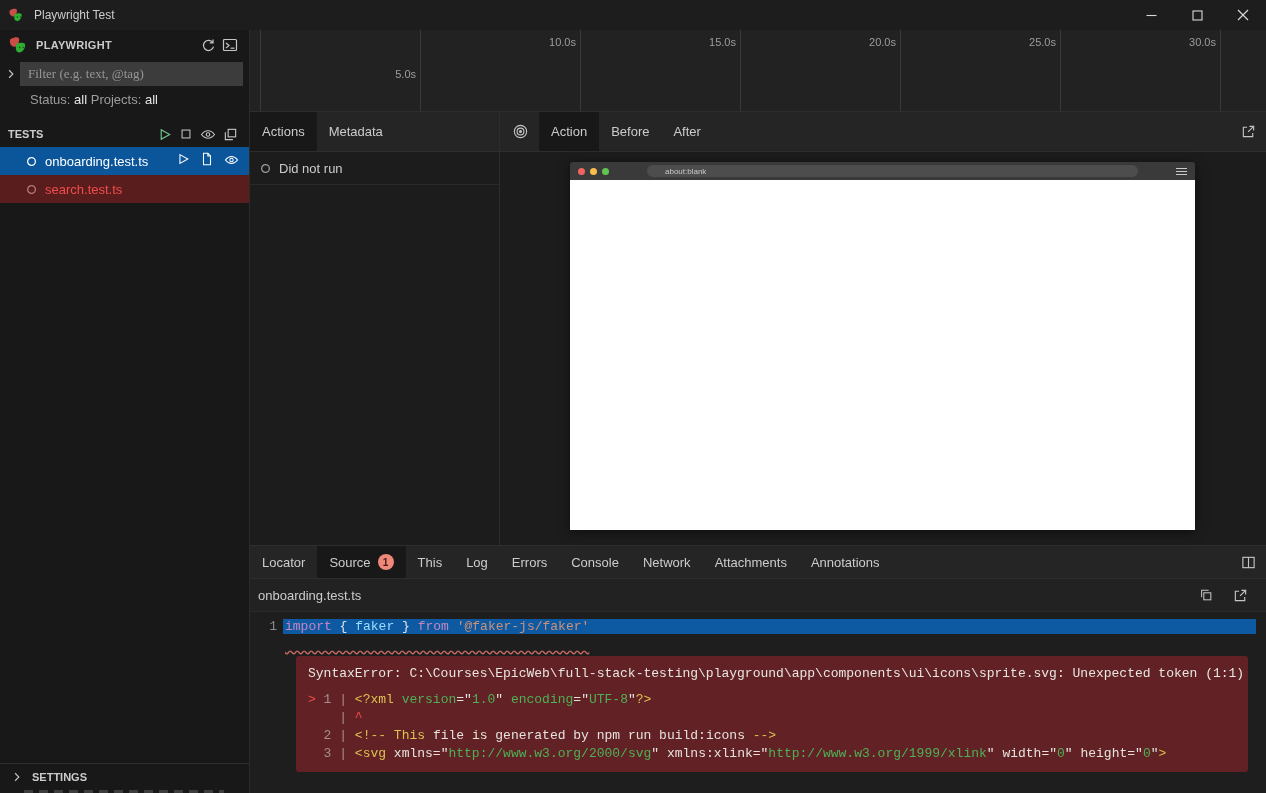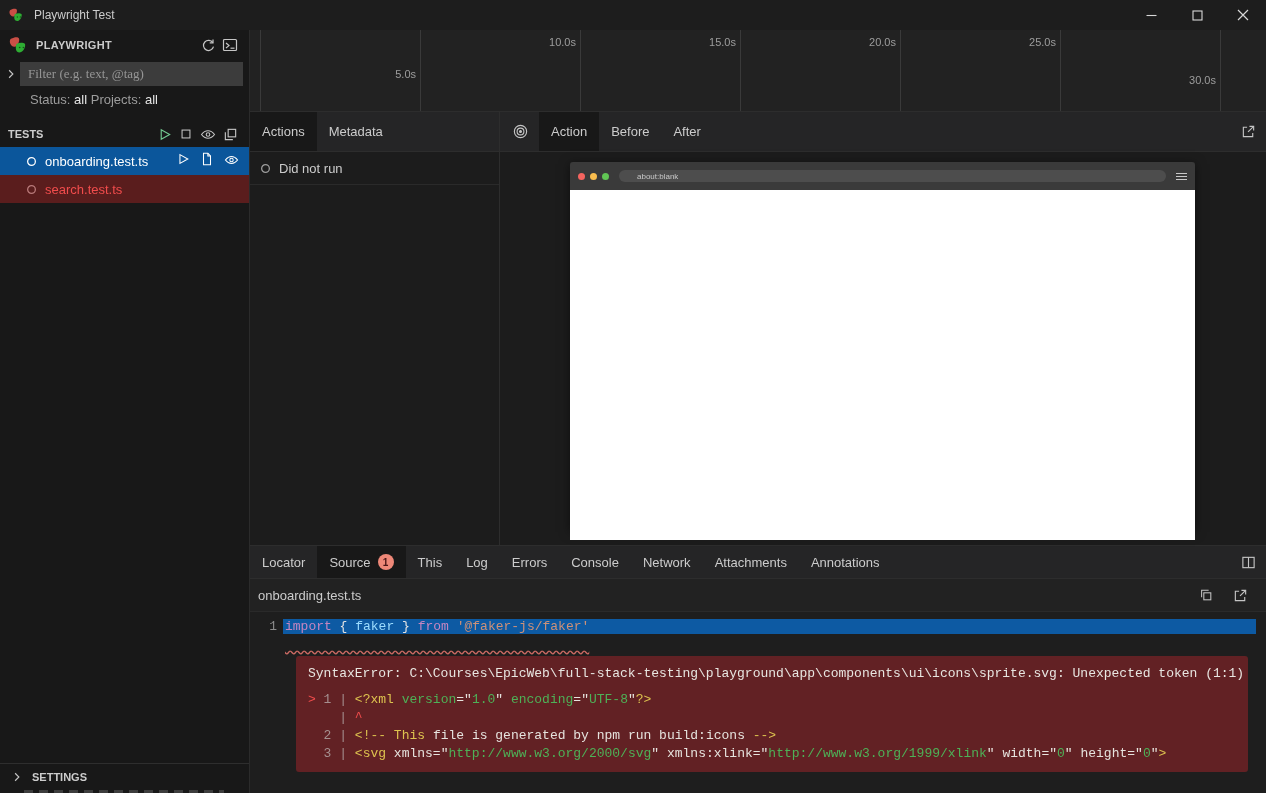--- a/index.html
+++ b/index.html
@@ -64,21 +64,21 @@
   .actions-panel { width:250px; border-right:1px solid #2d2d2d; display:flex; flex-direction:column; background:#1c1c1c; }
   .didnotrun { height:33px; display:flex; align-items:center; padding:0 10px; font-size:13px; color:#cccccc;
     border-bottom:1px solid #2a2a2a; }
   .didnotrun .circ { margin-right:8px; color:#9d9d9d; display:flex; }
 
   .snapshot-panel { flex:1; display:flex; flex-direction:column; background:#1c1c1c; min-width:0; }
   .snapshot-panel .tabstrip { padding-left:2px; }
   .snapshot-area { position:relative; flex:1; }
   .browser-window { position:absolute; left:70px; top:10px; width:625px; height:368px;
     box-shadow:0 2px 10px rgba(0,0,0,.5); }
-  .chrome { height:28px; background:#3a3a3a; border-radius:3px 3px 0 0; display:flex; align-items:center; padding:0 8px; }
+  .chrome { height:18px; background:#3a3a3a; border-radius:3px 3px 0 0; display:flex; align-items:center; padding:0 8px;gap:28px; }
   .lights { display:flex; gap:5px; margin-right:10px; }
   .light { width:7px; height:7px; border-radius:50%; }
   .addr { flex:1; height:12px; background:#4d4d4d; border-radius:6px; display:flex; align-items:center;
     padding-left:18px; font-size:8px; color:#c9c9c9; }
   .burger { margin-left:10px; width:11px; display:flex; flex-direction:column; gap:2px; }
   .burger i { display:block; height:1px; background:#c9c9c9; }
   .page { height:350px; background:#ffffff; }
 
   
   .bottom-panel { height:248px; display:flex; flex-direction:column; border-top:1px solid #2d2d2d; background:#1e1e1e; }
@@ -260,21 +260,21 @@
         <div class="tl-label" style="left: 112px; margin-top: 32px;">5.0s</div>
         <div class="tl-line" style="left: 330px;"></div>
         <div class="tl-label" style="left: 272px;">10.0s</div>
         <div class="tl-line" style="left: 490px;"></div>
         <div class="tl-label" style="left: 432px;">15.0s</div>
         <div class="tl-line" style="left: 650px;"></div>
         <div class="tl-label" style="left: 592px;">20.0s</div>
         <div class="tl-line" style="left: 810px;"></div>
         <div class="tl-label" style="left: 752px;">25.0s</div>
         <div class="tl-line" style="left: 970px;"></div>
-        <div class="tl-label" style="left: 912px; margin-top: 38px;">30.0s</div>
+        <div class="tl-label" style="left: 912px;">30.0s</div>
       </div>
 
     <div class="panels">
 
       <div class="actions-panel">
         <div class="tabstrip" id="actions-tabs">
             <div class="tab selected">
               <span>Actions</span>
             </div>
             <div class="tab">

